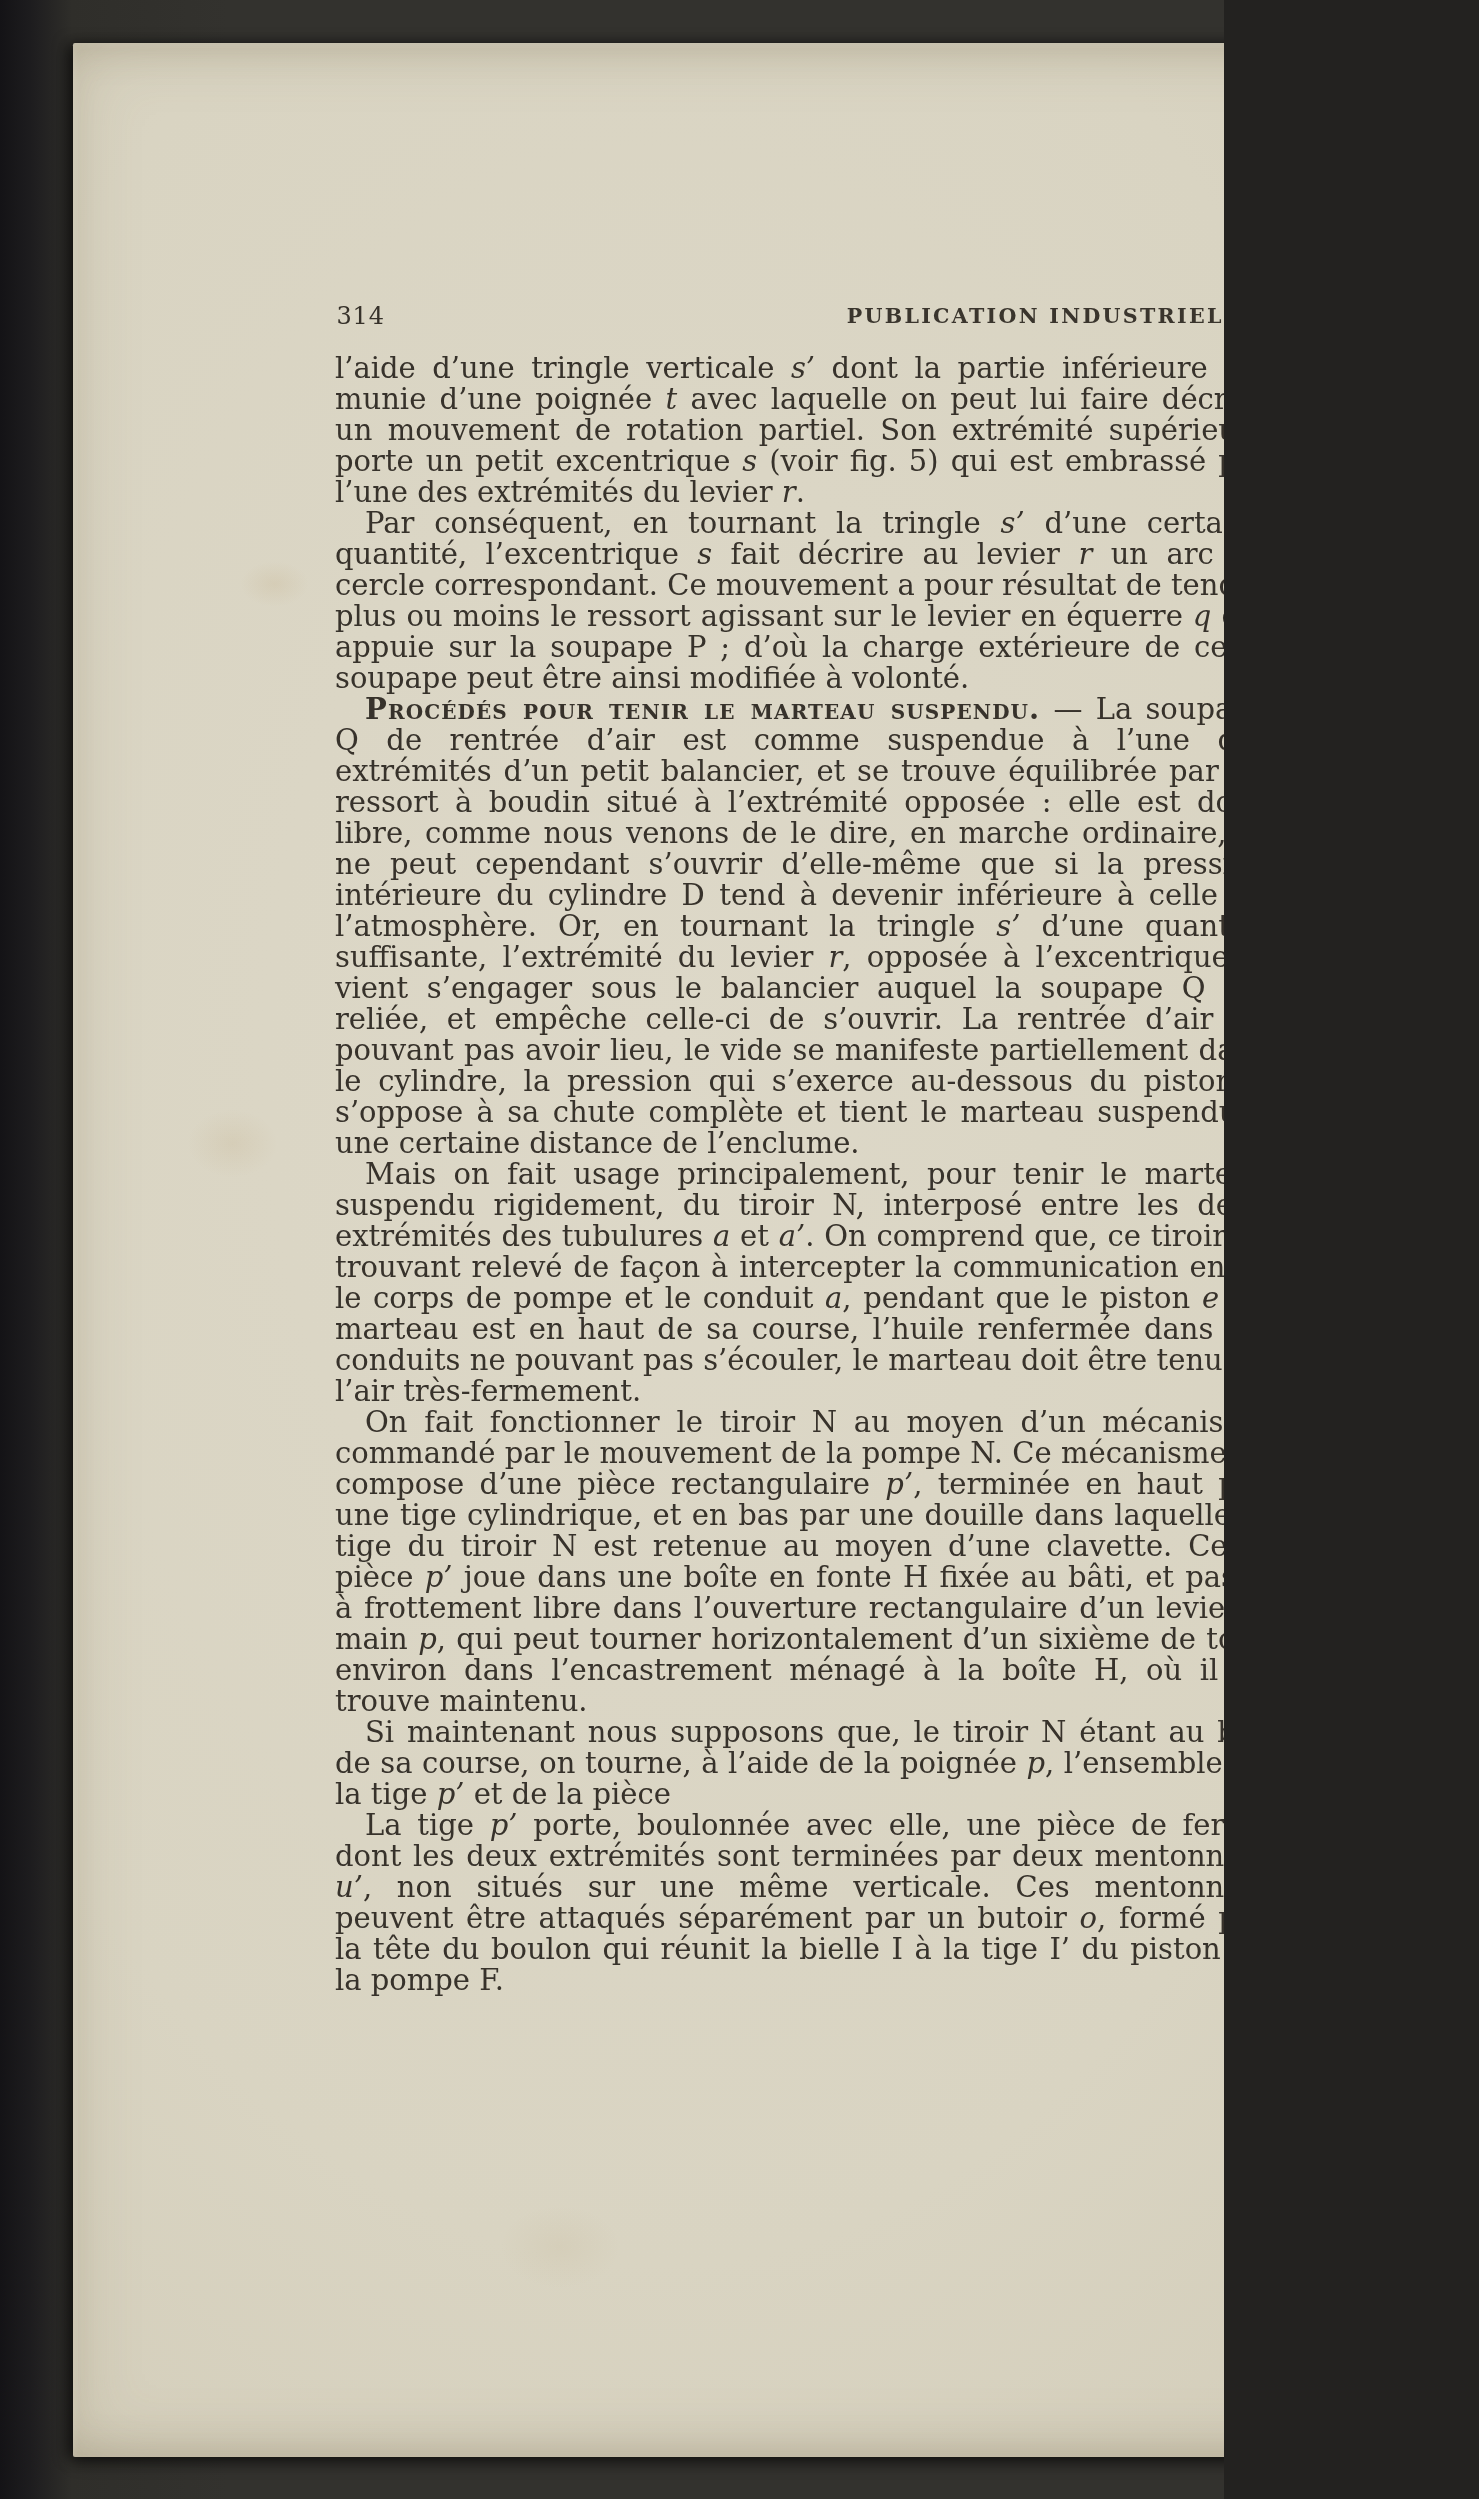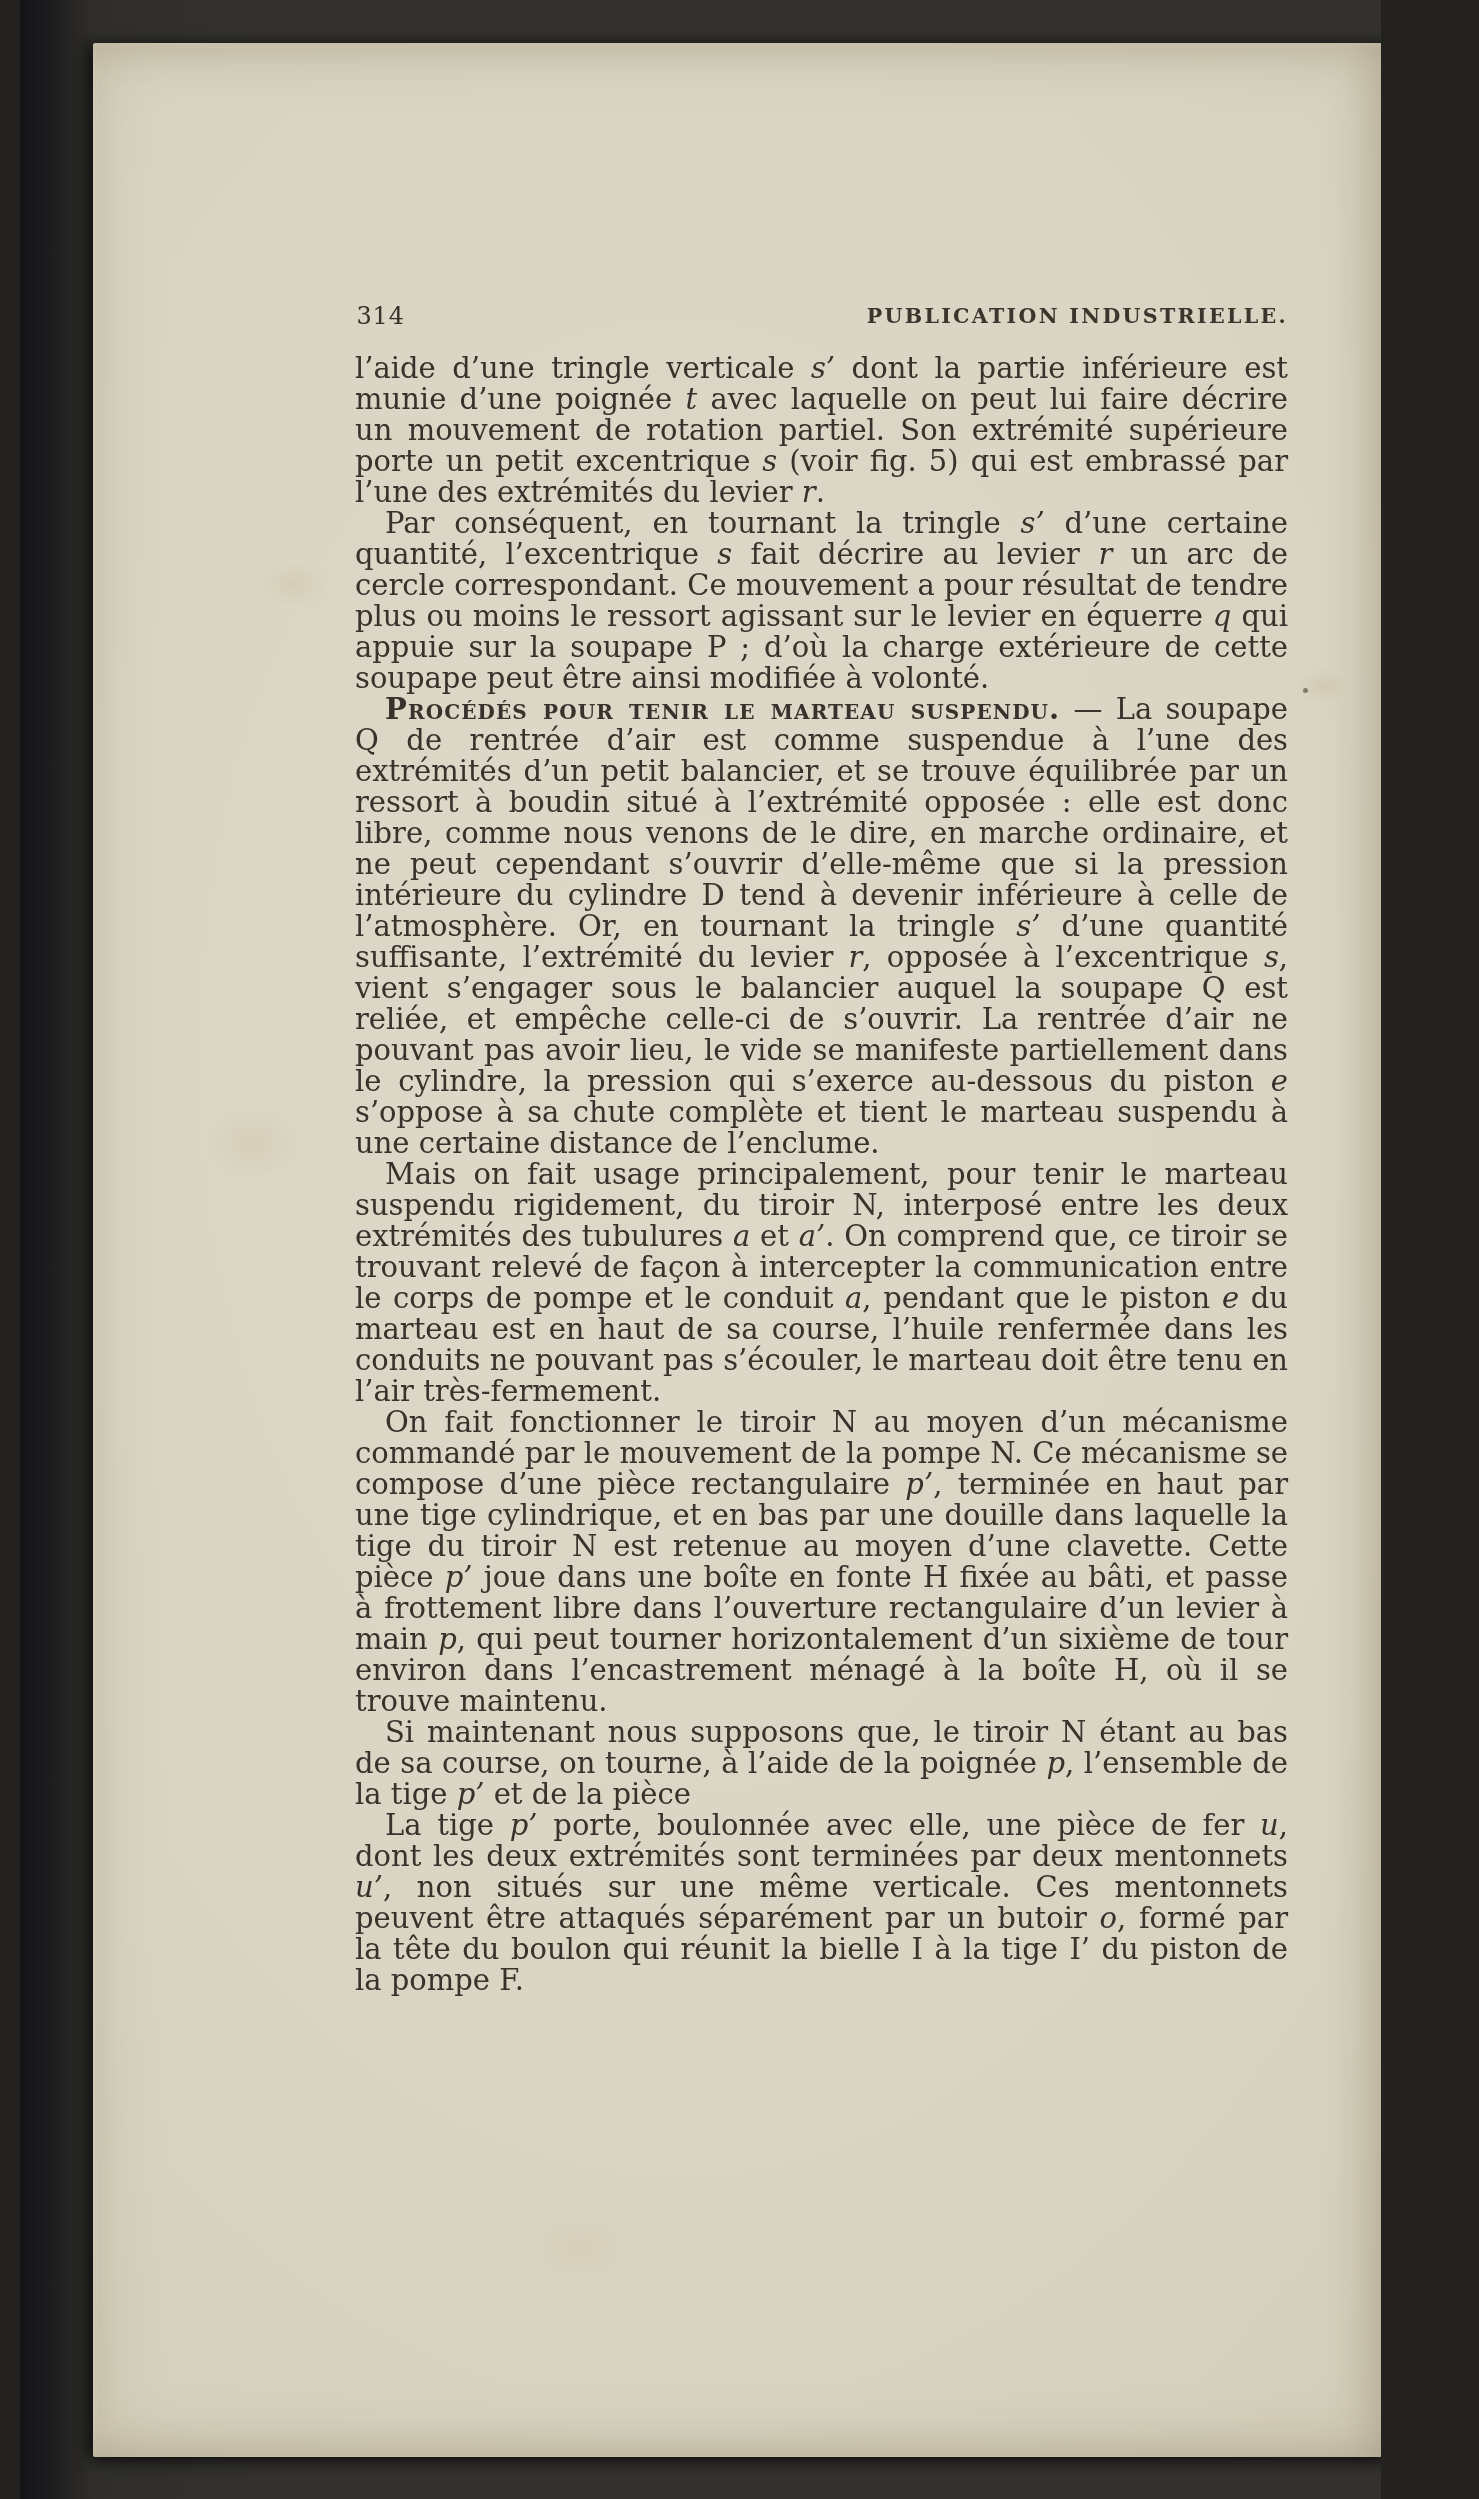--- a/index.html
+++ b/index.html
@@ -2,26 +2,25 @@
 <html style="font-size:12px"><head>
 <meta charset="utf-8">
 <style>
   html, body {
     margin: 0;
     padding: 0;
     background: #232220;
   }
   .scan {
     position: relative;
-    width: 1361px;
+    width: 1224px;
     height: 2500px;
     overflow: hidden;
     background: linear-gradient(90deg, #141316 0px, #1d1c1e 30px, #2f2e2a 72px, #33322e 228px, #33322e 100%);
     font-family: "DejaVu Serif", "Liberation Serif", serif;
-    margin-left: 20px;
   }
   .page {
     position: absolute;
     left: 73px;
     top: 43px;
     width: 1299px;
     height: 2414px;
     border-radius: 2.3px 4.6px 4.6px 2.3px;
     background: radial-gradient(ellipse 120% 100% at 45% 42%,
       #ddd8c8 0%, #d9d4c2 50%, #d2ccb8 80%, #c6c0ab 96%, #bcb5a0 100%);

